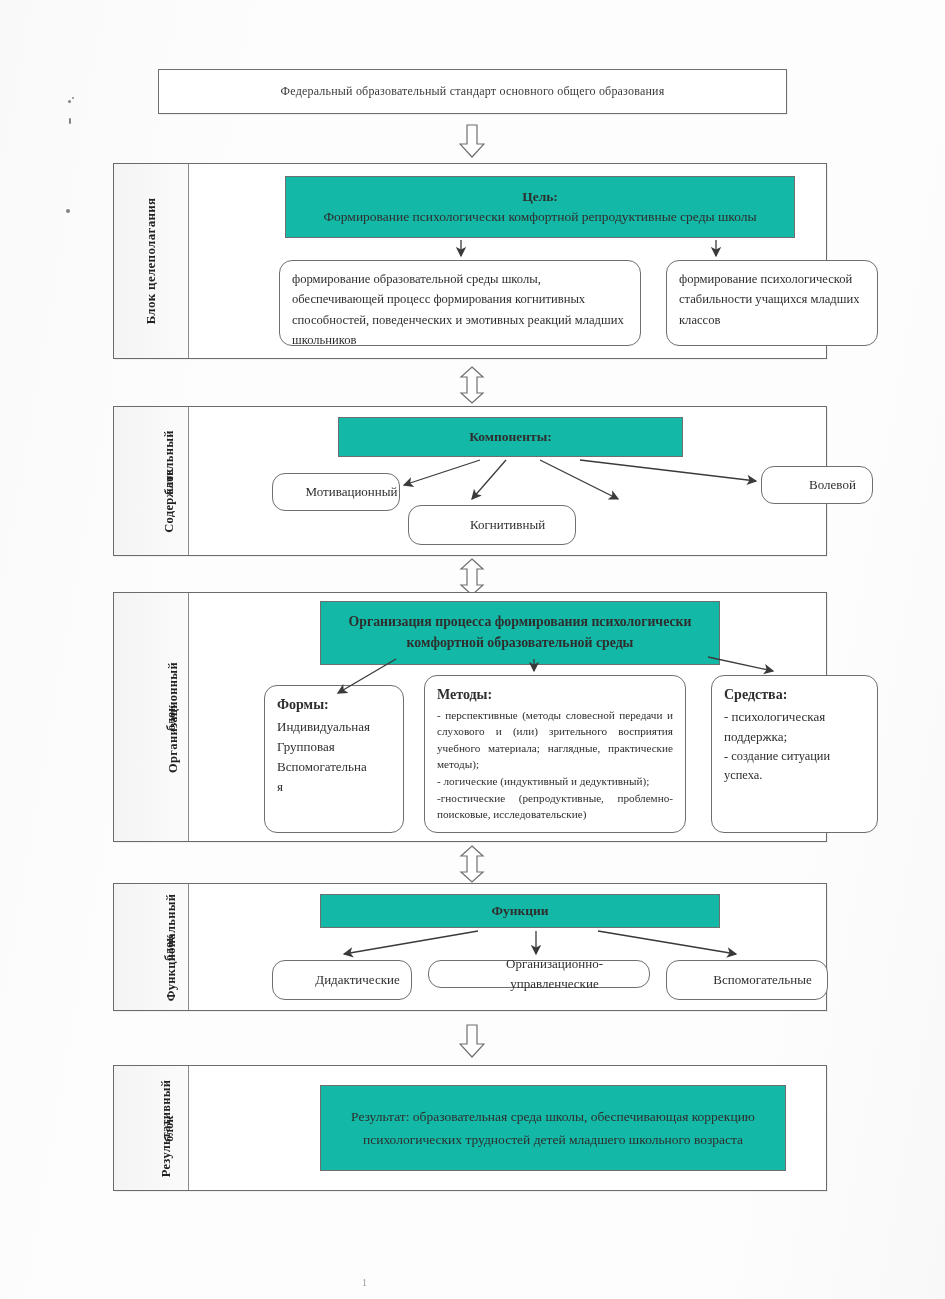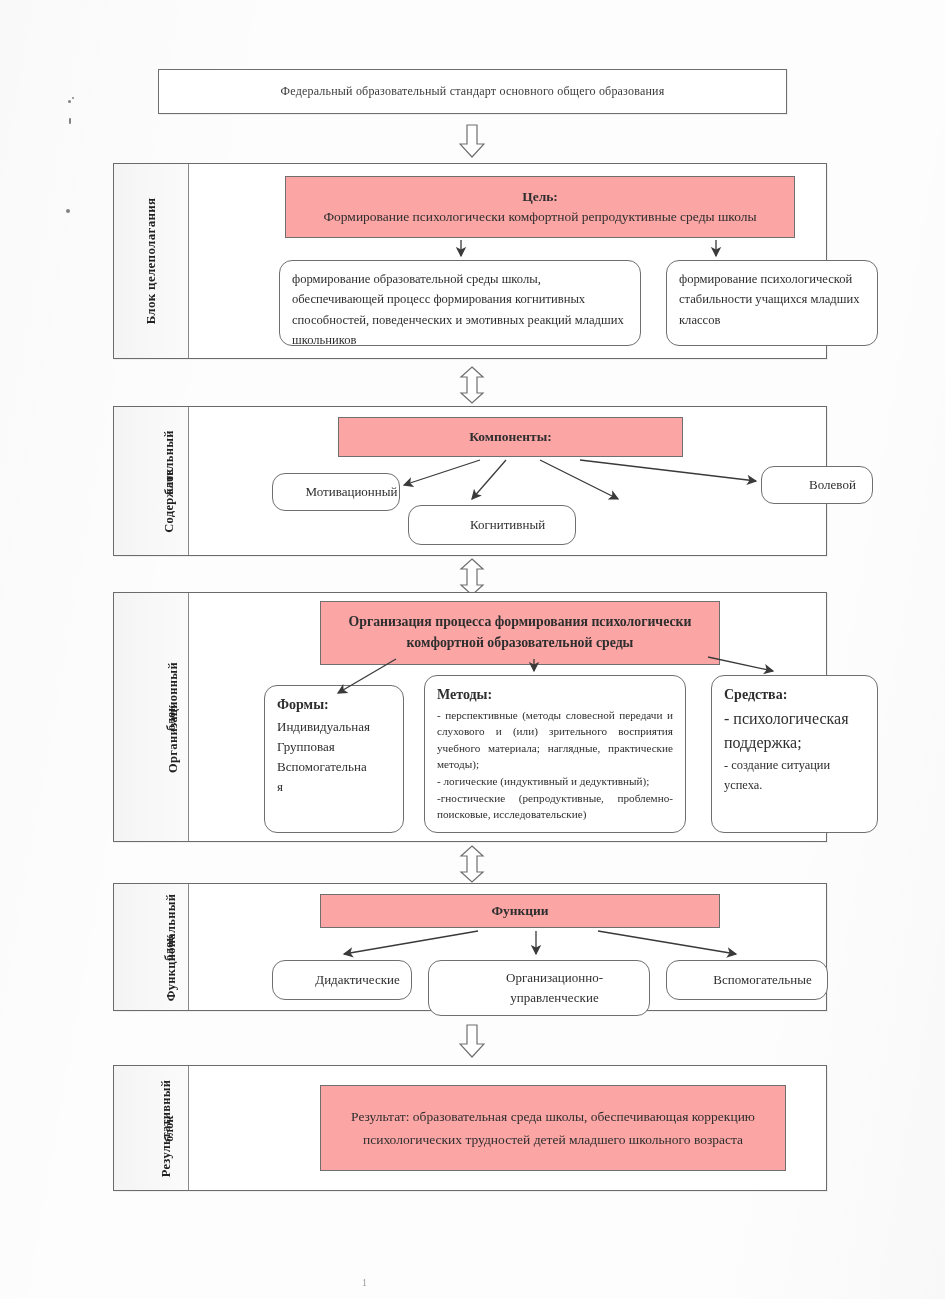--- a/index.html
+++ b/index.html
@@ -71,21 +71,21 @@
   }
   .block-label.two-line .vtext { font-size: 12.5px; }
   .block-label.two-line .l2 { font-size: 12px; }
 
   .block-body { position: absolute; left: 74px; right: 0; top: 0; bottom: 0; }
 
   
   .rect {
     position: absolute;
     border: 1px solid #6f6f6f;
-    background: #fca5a5;
+    background: #14b8a6;
     display: flex; flex-direction: column;
     align-items: center; justify-content: center;
     text-align: center;
     font-size: 13.5px;
     color: #2e2e2e;
     line-height: 1.5;
     padding: 4px 8px;
     box-sizing: border-box;
   }
   .rect.bold { font-weight: bold; }
@@ -242,21 +242,21 @@
 
     <div class="round" style="left:236px; top:82px; width:262px; height:158px; overflow:hidden;">
       <span class="hdr">Методы:</span>
       <span class="ln justified">- перспективные (методы словесной передачи и слухового и (или) зрительного восприятия учебного материала; наглядные, практические методы);</span>
       <span class="ln justified">- логические (индуктивный и дедуктивный);</span>
       <span class="ln justified">-гностические (репродуктивные, проблемно-поисковые, исследовательские)</span>
     </div>
 
     <div class="round" style="left:523px; top:82px; width:167px; height:158px;">
       <span class="hdr">Средства:</span>
-      <span class="ln" style="font-size:16px;">- психологическая поддержка;</span>
+      <span class="ln" style="font-size:13px;">- психологическая поддержка;</span>
       <span class="ln" style="font-size:12.4px;">- создание ситуации успеха.</span>
     </div>
 
     <svg class="ov" viewBox="0 0 638 248">
       <defs>
         <marker id="ah3" markerWidth="9" markerHeight="9" refX="7" refY="4.5" orient="auto">
           <path d="M0,0.5 L8,4.5 L0,8.5 L2,4.5 Z" fill="#3a3a3a"></path>
         </marker>
       </defs>
       <line x1="208" y1="66" x2="150" y2="100" stroke="#3a3a3a" stroke-width="1.3" marker-end="url(#ah3)"></line>
@@ -279,21 +279,21 @@
   </div>
   <div class="block-body">
 
     <div class="rect bold" style="left:132px; top:10px; width:400px; height:34px;">
       <span>Функции</span>
     </div>
 
     <div class="round center" style="left:84px; top:76px; width:140px; height:40px;">
       <span>Дидактические</span>
     </div>
-    <div class="round center" style="left:240px; top:76px; width:222px; height:56px;">
+    <div class="round center" style="left:240px; top:76px; width:222px; height:28px;">
       <span>Организационно-управленческие</span>
     </div>
     <div class="round center" style="left:478px; top:76px; width:162px; height:40px;">
       <span>Вспомогательные</span>
     </div>
 
     <svg class="ov" viewBox="0 0 638 126">
       <defs>
         <marker id="ah4" markerWidth="9" markerHeight="9" refX="7" refY="4.5" orient="auto">
           <path d="M0,0.5 L8,4.5 L0,8.5 L2,4.5 Z" fill="#3a3a3a"></path>

